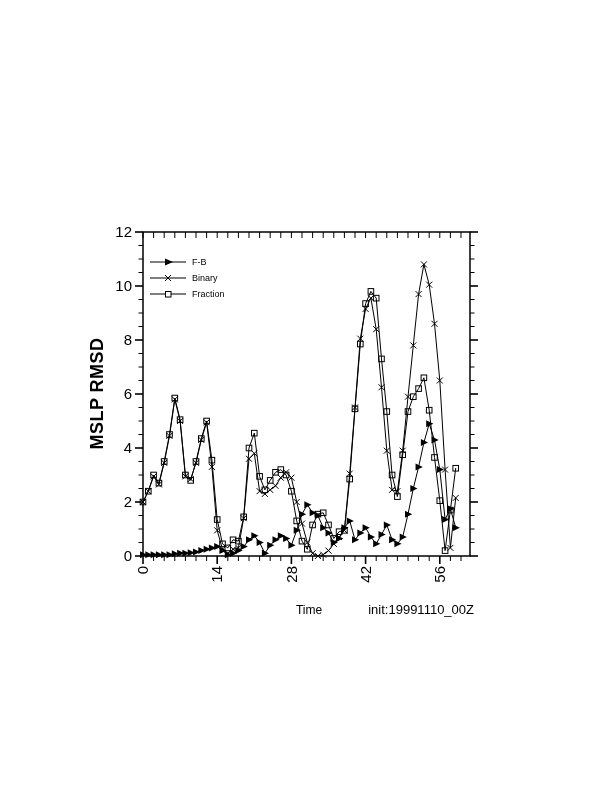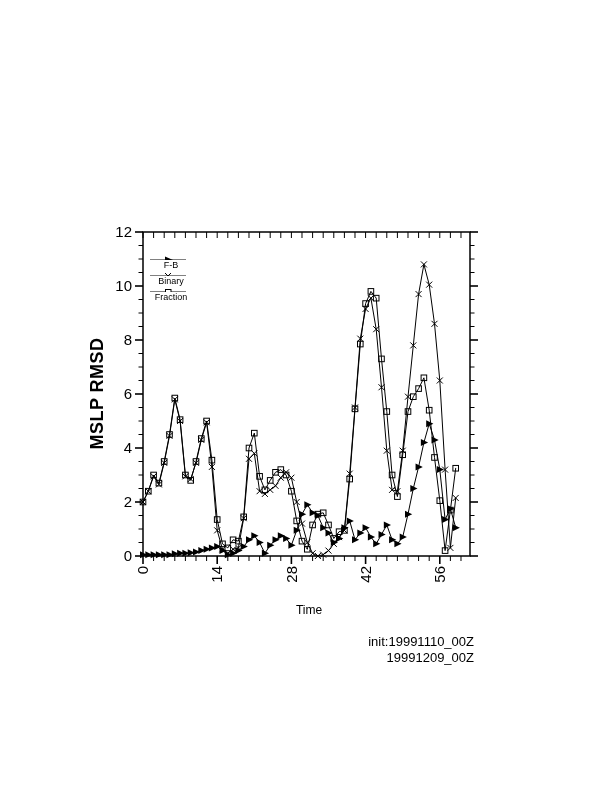--- a/index.html
+++ b/index.html
@@ -14,24 +14,24 @@
     position:absolute;left:-13px;top:384px;width:220px;height:19px;
     transform:rotate(-90deg);text-align:center;
     font-size:18px;font-weight:bold;letter-spacing:0.5px;line-height:19px;
   }
   .xlabel{
     position:absolute;left:281px;top:600px;width:56px;height:20px;
     text-align:center;font-size:12px;line-height:20px;
   }
   .initblock{
     position:absolute;left:334px;top:602px;width:140px;
-    text-align:right;font-size:13px;line-height:16px;white-space:nowrap;margin-top:32px;
+    text-align:right;font-size:13px;line-height:16px;white-space:nowrap;
   }
   .legend{position:absolute;left:150px;top:254px;}
-  .legend-row{display:flex;align-items:center;height:16px;flex-direction:column;}
+  .legend-row{display:flex;align-items:center;height:16px;}
   .legend-row svg{display:block;}
   .legend-label{font-size:9px;margin-left:4px;line-height:10px;}
 </style>
 </head>
 <body>
 
 <div class="page">
 
   <svg id="chart" width="612" height="792" viewBox="0 0 612 792">
       <rect x="143" y="232" width="327" height="324" fill="none" stroke="#000000" stroke-width="1.5"></rect>
@@ -342,21 +342,20 @@
       <rect x="442.2907617504052" y="547.8000000000001" width="5.6" height="5.6" fill="none" stroke="#000000" stroke-width="1"></rect>
       <rect x="447.5905996758509" y="507.3" width="5.6" height="5.6" fill="none" stroke="#000000" stroke-width="1"></rect>
       <rect x="452.8904376012966" y="465.45" width="5.6" height="5.6" fill="none" stroke="#000000" stroke-width="1"></rect>
     </svg>
 
   <div class="ylabel">MSLP RMSD</div>
   <div class="xlabel">Time</div>
 
   <div class="initblock">
     <div>init:19991110_00Z</div>
-    <div>19991209_00Z</div>
   </div>
 
   <div class="legend">
     <div class="legend-row">
       <svg width="38" height="12">
         <line x1="0" y1="6" x2="36" y2="6" stroke="#000" stroke-width="1"></line>
         <path d="M 15,2.5 L 15,9.5 L 23,6 Z" fill="#000"></path>
       </svg>
       <span class="legend-label">F-B</span>
     </div>

